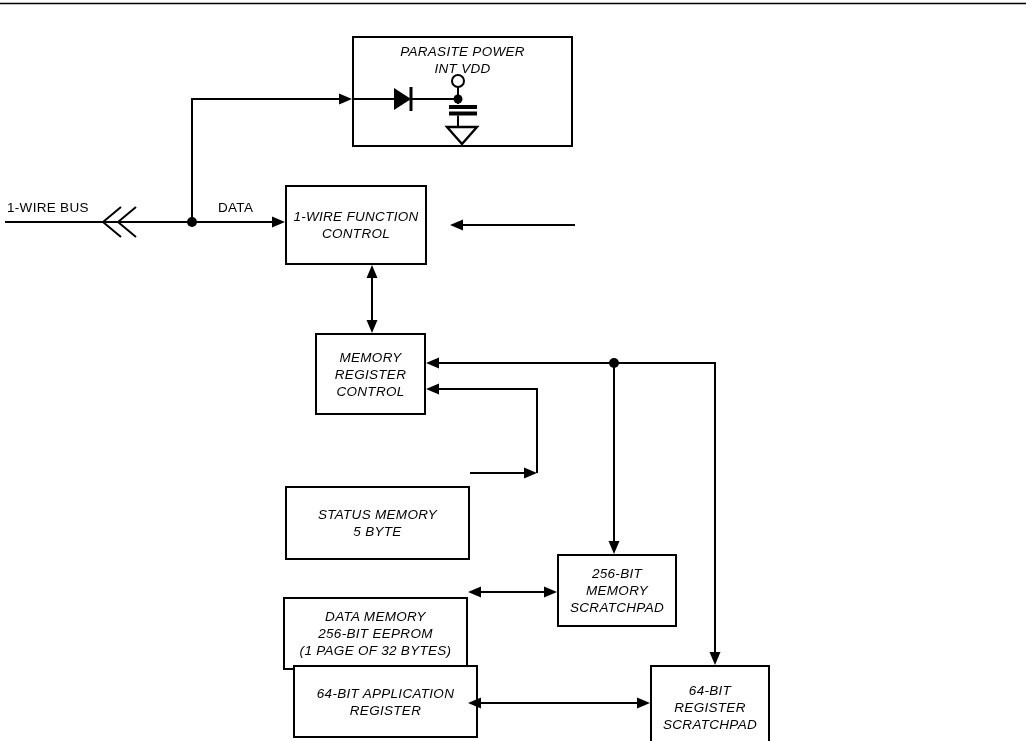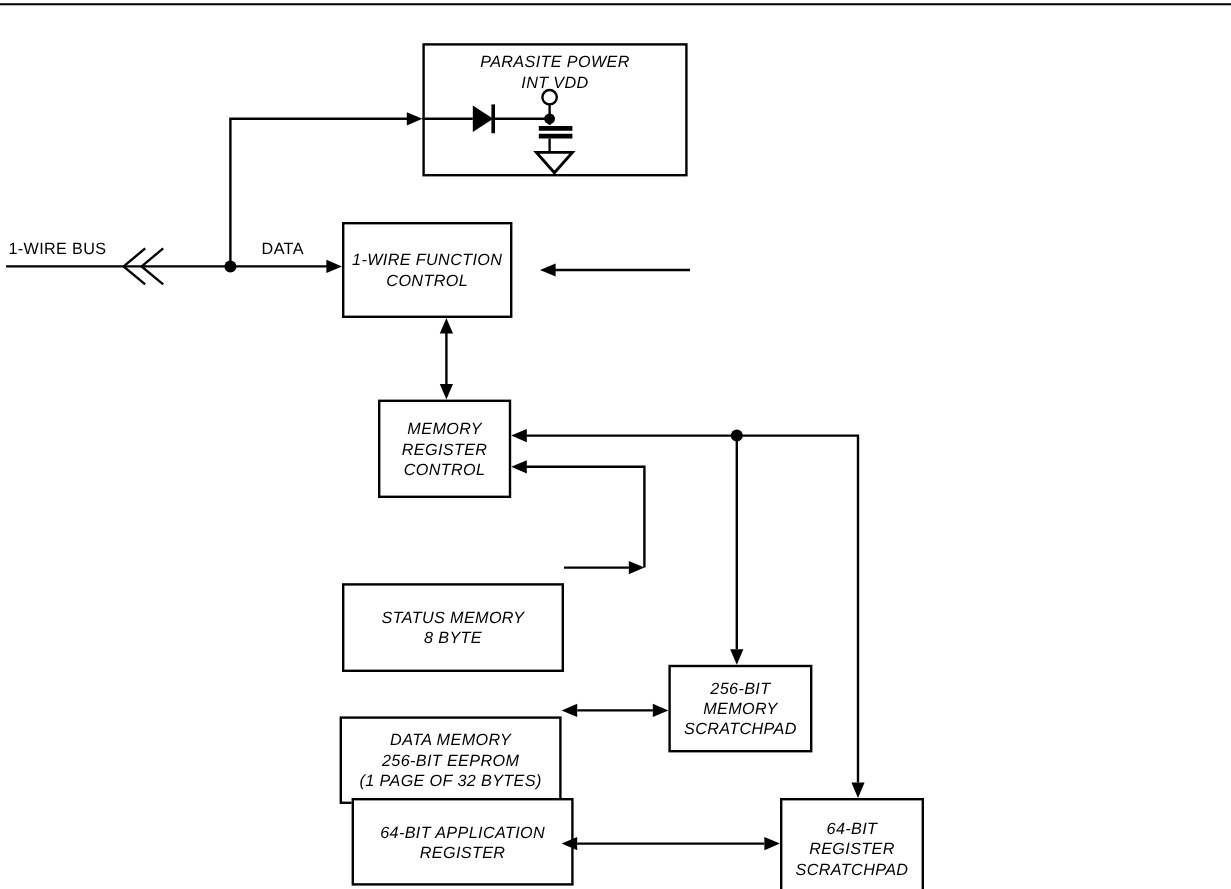--- a/index.html
+++ b/index.html
@@ -64,21 +64,21 @@
 
 
   <div class="block" style="left:315px;top:333px;width:111px;height:82px;">
     <span>MEMORY</span>
     <span>REGISTER</span>
     <span>CONTROL</span>
   </div>
 
   <div class="block" style="left:285px;top:450px;width:185px;height:74px;margin-top:36px;">
     <span>STATUS MEMORY</span>
-    <span>8 BYTE</span>
+    <span>5 BYTE</span>
   </div>
 
   <div class="block" style="left:283px;top:554px;width:185px;height:73px;margin-top:43px;">
     <span>DATA MEMORY</span>
     <span>256-BIT EEPROM</span>
     <span>(1 PAGE OF 32 BYTES)</span>
   </div>
 
   <div class="block" style="left:557px;top:554px;width:120px;height:73px;">
     <span>256-BIT</span>

